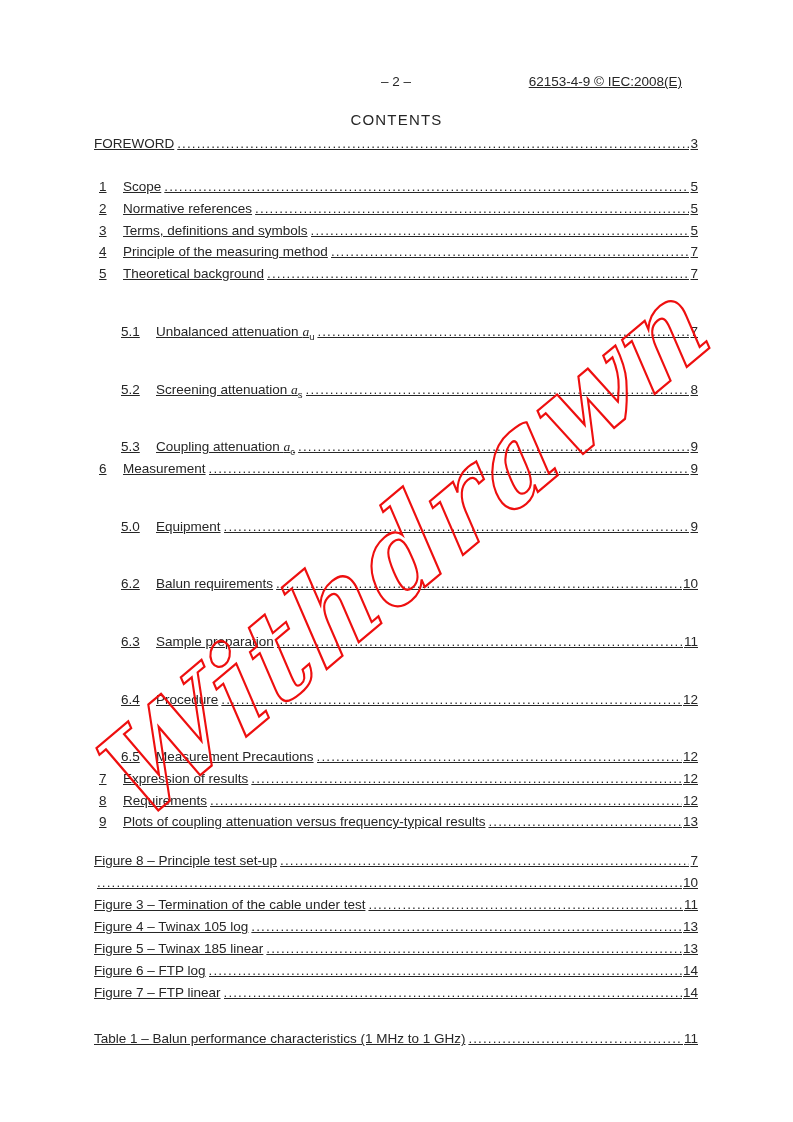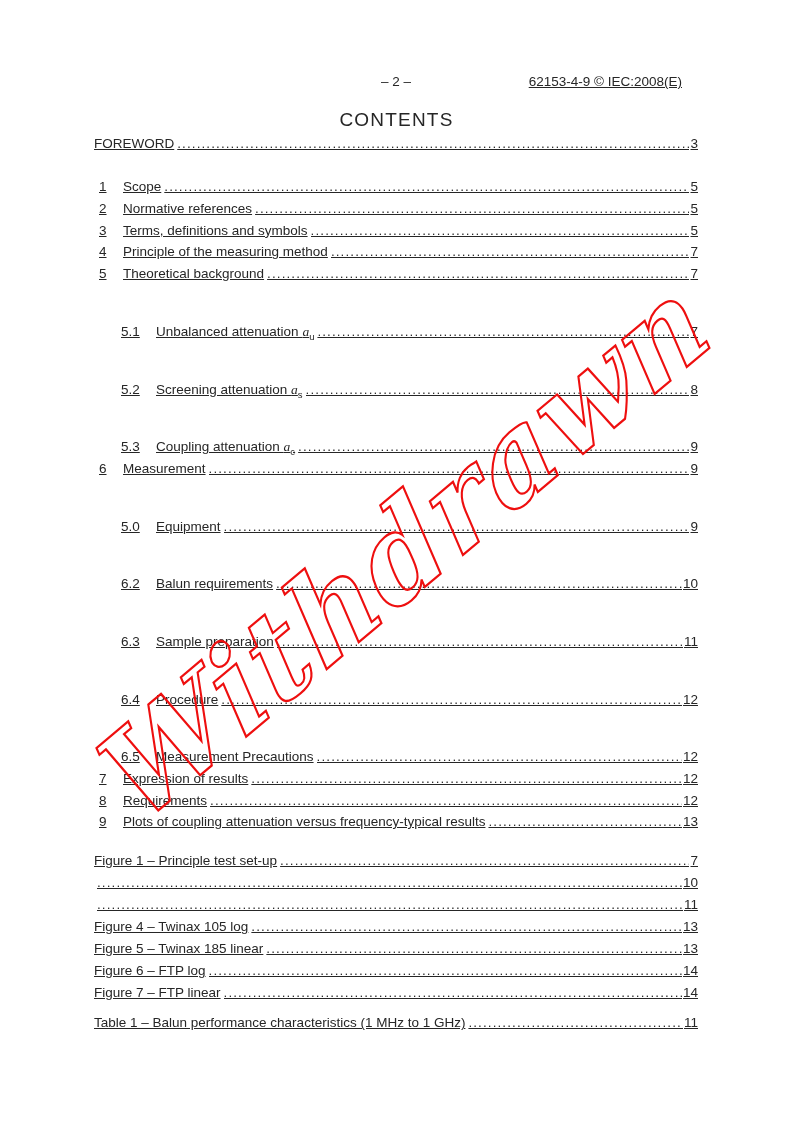--- a/index.html
+++ b/index.html
@@ -17,34 +17,34 @@
   .header-row {
     position: absolute; top: 74px; left: 94px; width: 604px; height: 18px;
     font-size: 13.5px; line-height: 16px;
   }
   .page-marker { position: absolute; left: 0; right: 0; text-align: center; }
   .doc-ref { position: absolute; right: 16px; top: 0; text-decoration: underline; }
 
   
   .contents-title {
     position: absolute; top: 110px; left: 0; width: 793px;
-    text-align: center; font-size: 19px; letter-spacing: 1.2px; line-height: 20px;
+    text-align: center; font-size: 15px; letter-spacing: 1.2px; line-height: 20px;
   }
 
   
   .toc-body { position: absolute; top: 136px; left: 94px; width: 604px; text-decoration: underline; }
   .row {
     display: flex; align-items: baseline;
     height: 21.7px; font-size: 13.5px; white-space: nowrap;
   }
   .g-figures .row, .g-tables .row { height: 22px; }
   .g-sections { margin-top: 21.7px; }
   .g-bib      { margin-top: 12.6px; }
   .g-figures  { margin-top: 17.3px; }
-  .g-tables   { margin-top: 8px; }
+  .g-tables   { margin-top: 24px; }
 
   .num { flex: 0 0 auto; }
   .lvl1 .num { width: 29px; padding-left: 5px; box-sizing: border-box; }
   .lvl2 { padding-left: 27px; margin-top: 36px; }
   .lvl2 .num { width: 35px; }
   .lbl { flex: 0 0 auto; }
   .lbl i {
     font-family: "Liberation Serif", "DejaVu Serif", serif;
     font-style: italic; font-size: 13.5px;
   }
@@ -191,29 +191,30 @@
         </div>
         <div class="row lvl1">
           <span class="num">9</span>
           <span class="lbl">Plots of coupling attenuation versus frequency-typical results</span>
           <span class="dots"></span>
           <span class="pg">13</span>
         </div>
       </div>
     <div class="group g-figures">
         <div class="row lvl0">
-          <span class="lbl">Figure 1 – Principle test set-up</span>
+          <span class="lbl">Figure 8 – Principle test set-up</span>
           <span class="dots"></span>
           <span class="pg">7</span>
         </div>
         <div class="row lvl0">
           <span class="dots"></span>
           <span class="pg">10</span>
         </div>
         <div class="row lvl0">
+          <span class="lbl">Figure 3 – Termination of the cable under test</span>
           <span class="dots"></span>
           <span class="pg">11</span>
         </div>
         <div class="row lvl0">
           <span class="lbl">Figure 4 – Twinax 105 log </span>
           <span class="dots"></span>
           <span class="pg">13</span>
         </div>
         <div class="row lvl0">
           <span class="lbl">Figure 5 – Twinax 185 linear </span>

